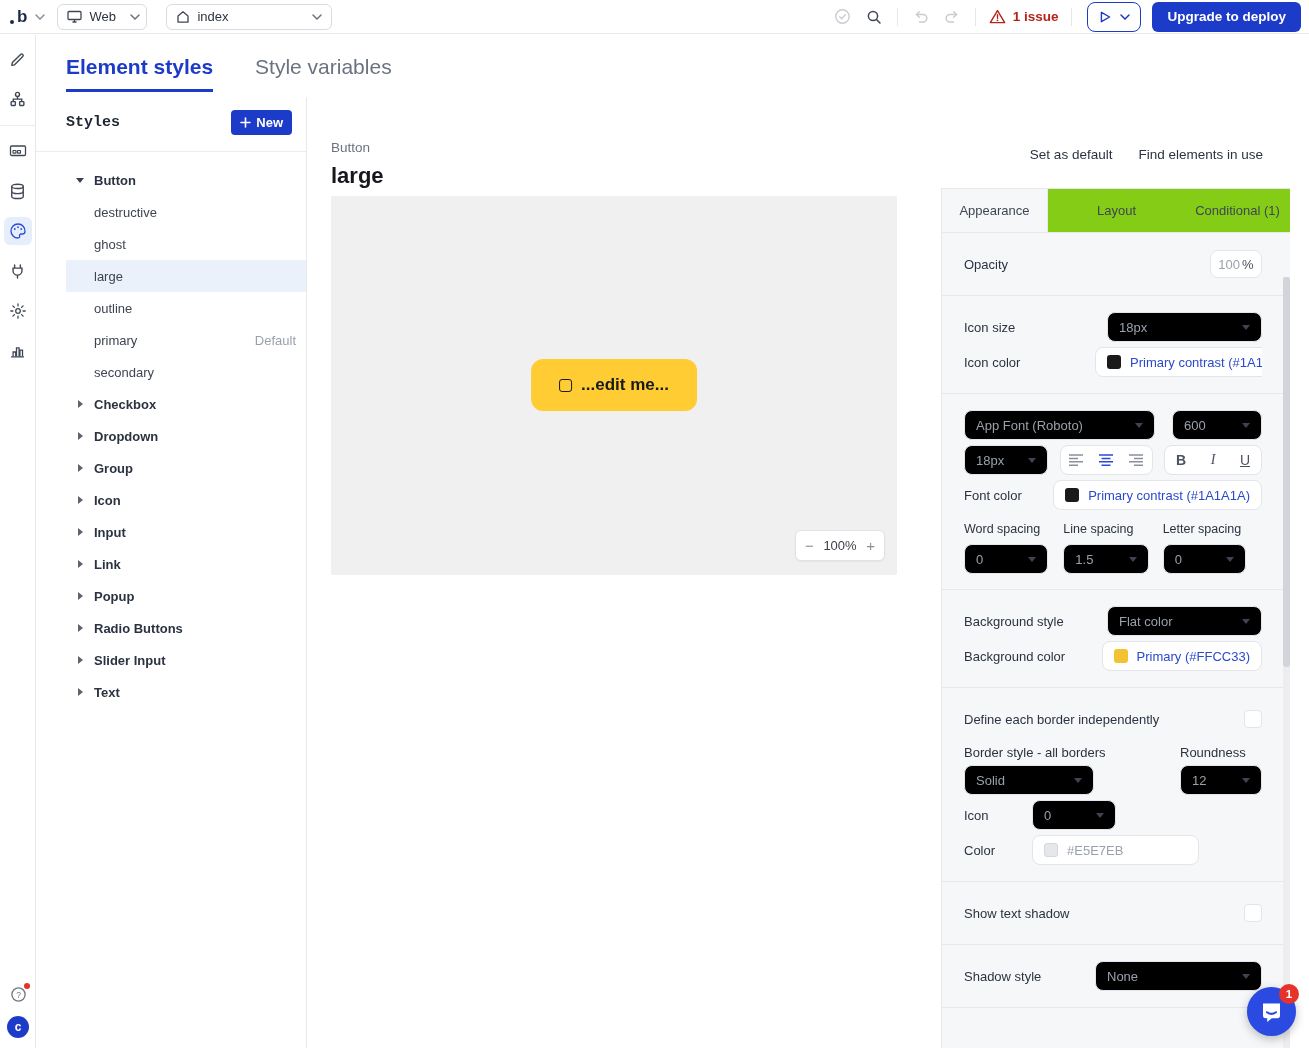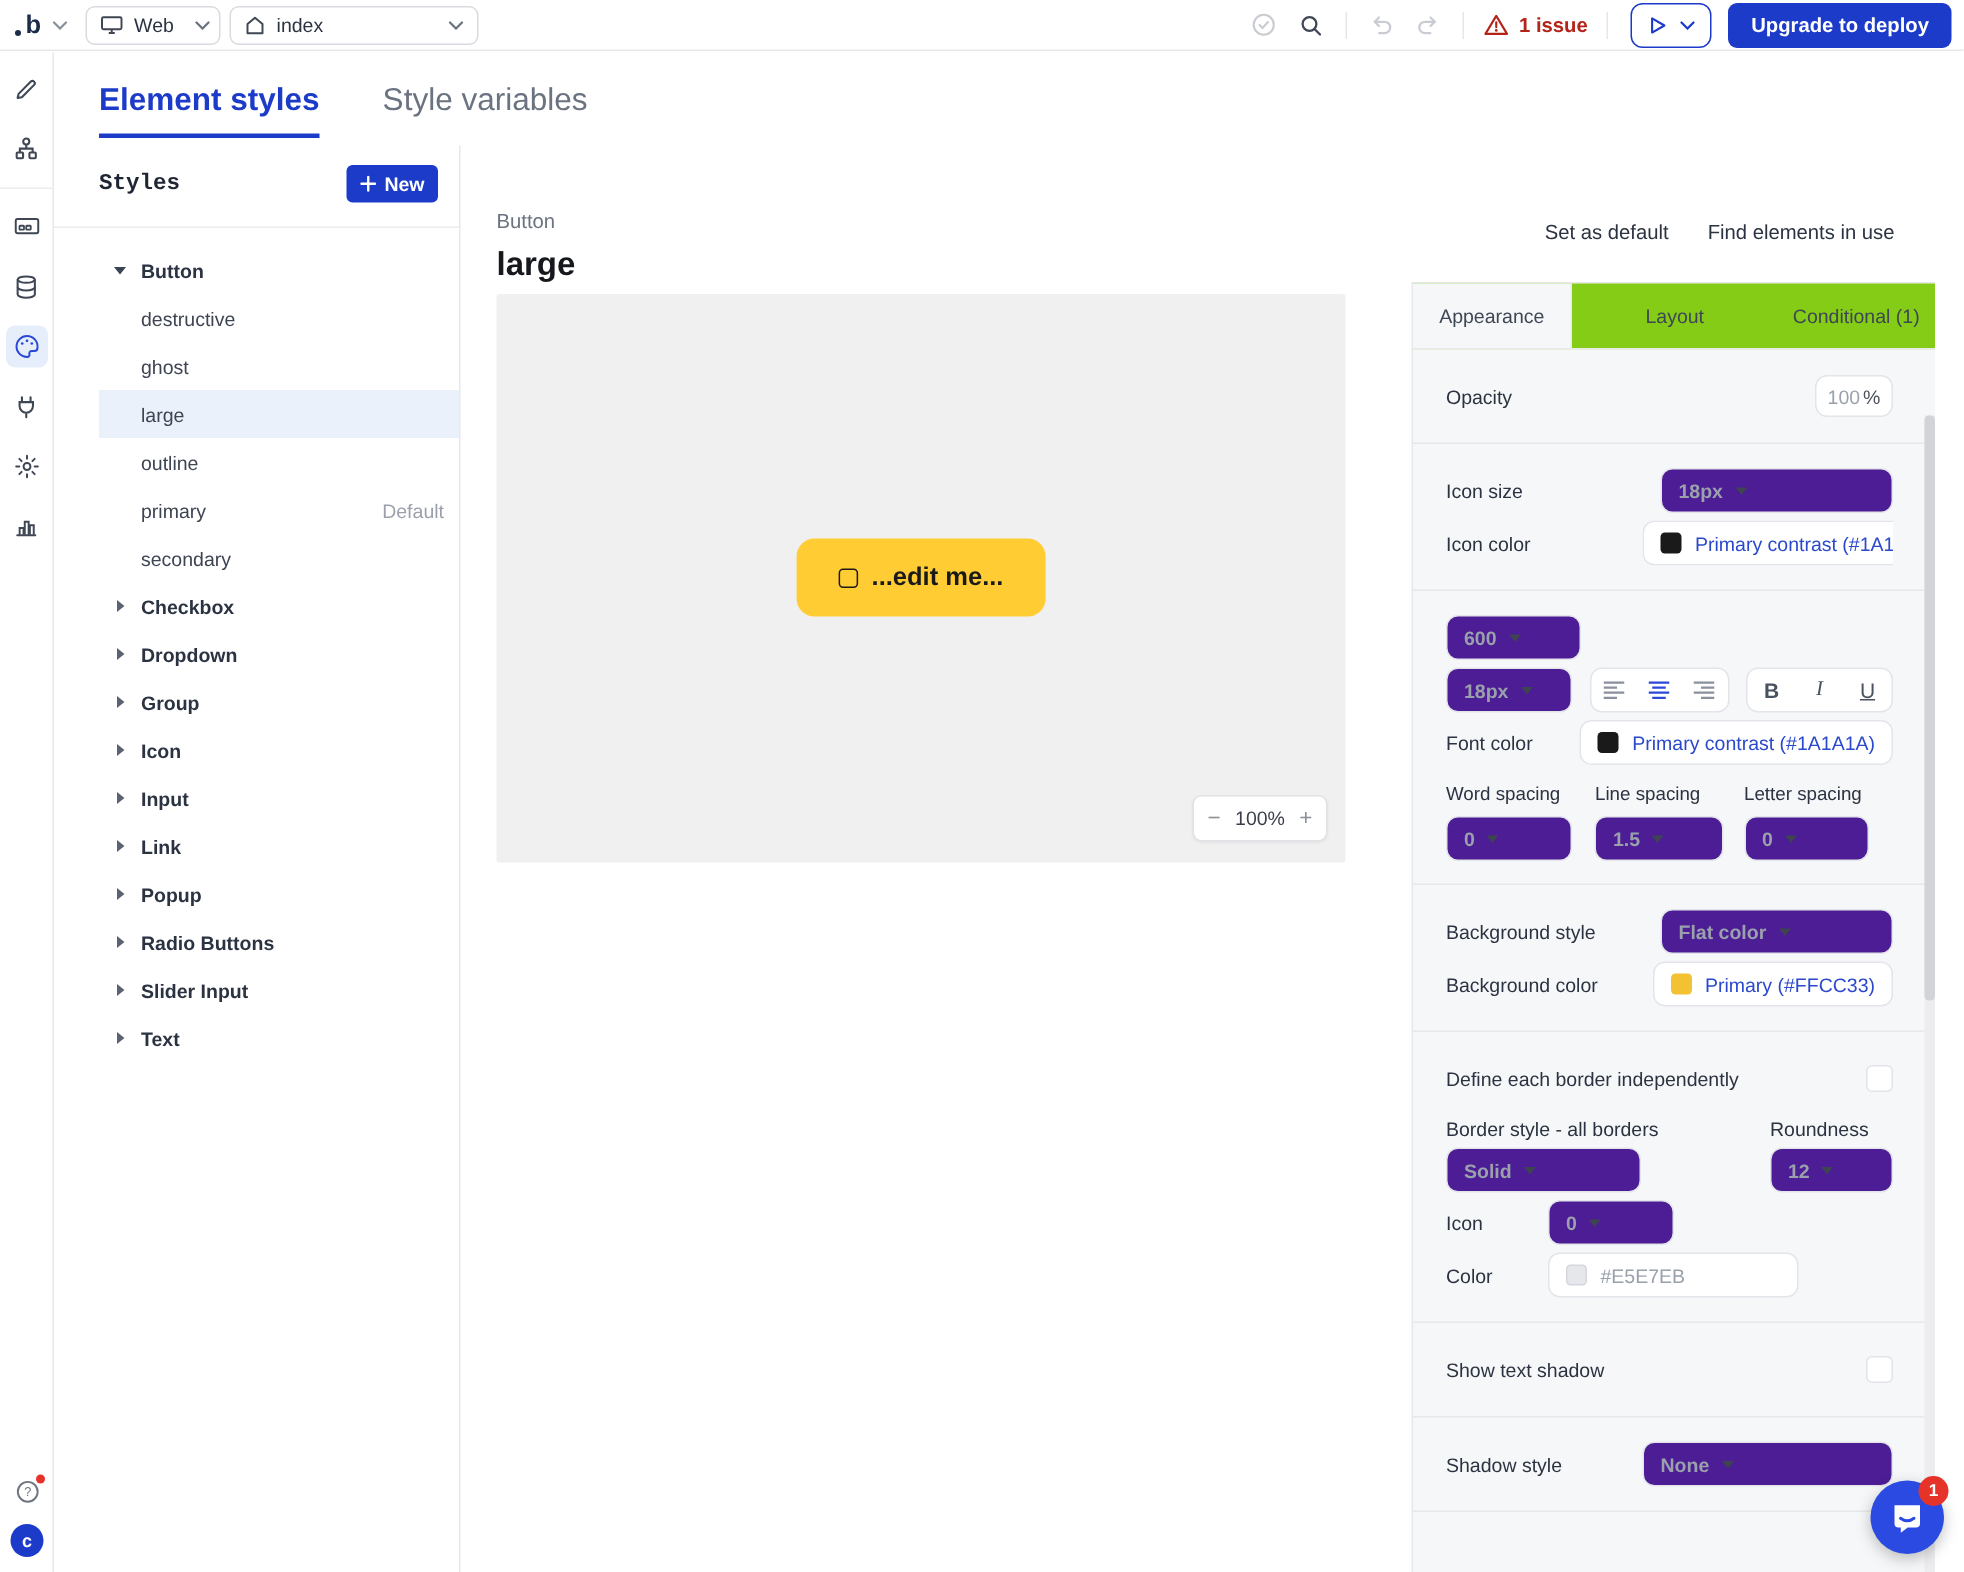--- a/index.html
+++ b/index.html
@@ -7,21 +7,21 @@
     font-family:"Liberation Sans", sans-serif; color:#2b3342; }
 
   
   .topbar { position:absolute; top:0; left:0; width:1309px; height:34px; background:#fff;
     border-bottom:1px solid #e7e8ec; display:flex; align-items:center; z-index:5; }
   .logo-wrap { display:flex; align-items:center; gap:8px; padding:0 12px 0 10px; cursor:pointer; }
   .logo { font-weight:700; font-size:17px; color:#1c2b4a; position:relative; padding-left:7px; }
   .logo::before { content:""; position:absolute; left:0; bottom:3px; width:4px; height:4px; border-radius:50%; background:#1c2b4a; }
   .tb-select { display:flex; align-items:center; gap:7px; height:26px; border:1px solid #d9dbe1;
     border-radius:6px; padding:0 9px; font-size:13px; color:#2b3342; cursor:pointer; background:#fff; }
-  .tb-select + .tb-select { margin-left:6px; }
+  .tb-select + .tb-select { margin-left:19px; }
   .tb-select.page { width:166px; }
   .tb-select .grow { flex:1; }
   .tb-right { margin-left:auto; display:flex; align-items:center; gap:3px; padding-right:8px; }
   .tb-iconbtn { width:28px; height:28px; display:flex; align-items:center; justify-content:center; cursor:pointer; border-radius:6px; }
   .tb-divider { width:1px; height:18px; background:#e5e7eb; margin:0 6px; }
   .issue-chip { display:flex; align-items:center; gap:7px; color:#b42318; font-size:13.5px; font-weight:600; cursor:pointer; padding:0 4px; }
   .play-btn { display:flex; align-items:center; gap:8px; height:30px; padding:0 10px; border:1px solid #1d3bc9;
     border-radius:8px; margin:0 8px 0 6px; cursor:pointer; background:#fff; }
   .upgrade-btn { height:30px; padding:0 15px; background:#1d3bc9; color:#fff; border:none; border-radius:6px;
     font-size:13.5px; font-weight:600; cursor:pointer; font-family:"Liberation Sans", sans-serif; }
@@ -81,22 +81,22 @@
   
   .inspector { position:absolute; left:941px; top:188px; width:349px; height:900px; background:#fff;
     border:1px solid #e7e8ec; border-right:none; border-bottom:none; }
   .insp-tabs { height:44px; display:flex; border-bottom:1px solid #e9eaee; background:#84cc16;gap:16px; }
   .itab { flex:1; display:flex; align-items:center; justify-content:center; font-size:13px; color:#3f4654; cursor:pointer; }
   .itab.active { background:#f6f7f8; border-right:1px solid #e9eaee; }
   .insp-body { position:relative; background:#f6f7f8; height:calc(100% - 44px); }
   .sec { border-bottom:1px solid #e7e8ec; padding:11px 28px 11px 22px; }
   .prow { display:flex; align-items:center; justify-content:space-between; min-height:30px; margin:5px 0; }
   .plabel { font-size:13px; color:#2b3342; }
-  .dd { background:#4c1d95; border:1px solid #e3e5ea; border-radius:8px; height:30px; display:flex; align-items:center;
-    justify-content:flex-start; padding:0 11px; cursor:pointer;font-weight:bold; }
+  .dd { background:#000000; border:1px solid #e3e5ea; border-radius:8px; height:30px; display:flex; align-items:center;
+    justify-content:space-between; padding:0 11px; cursor:pointer; }
   .dd-val { color:#9aa1ac; font-size:13px; white-space:nowrap; }
   .dd-caret { width:0; height:0; border-left:4px solid transparent; border-right:4px solid transparent; border-top:5px solid #3e4450; margin-left:8px; }
   .num-input { background:#fff; border:1px solid #e3e5ea; border-radius:8px; height:28px; width:52px; display:flex;
     align-items:center; justify-content:center; gap:2px; font-size:13px; cursor:text; }
   .num-val { color:#9aa1ac; } .num-unit { color:#4a505c; }
   .colorbtn { background:#fff; border:1px solid #e3e5ea; border-radius:8px; height:30px; display:flex; align-items:center;
     gap:9px; padding:0 11px; cursor:pointer; white-space:nowrap; }
   .swatch { width:14px; height:14px; border-radius:3px; flex:none; }
   .swatch.bordered { border:1px solid #d4d7dd; }
   .colorbtn-label { font-size:13px; color:#2b49cc; }
@@ -451,20 +451,24 @@
           <span class="colorbtn">
             <span class="swatch" style="background-color: rgb(26, 26, 26);"></span>
             <span class="colorbtn-label">Primary contrast (#1A1A1A)</span>
           </span>
         </span>
       </div>
     </div>
 
     <div class="sec">
       <div class="prow">
+        <span class="dd" style="width:191px;">
+          <span class="dd-val">App Font (Roboto)</span>
+          <span class="dd-caret"></span>
+        </span>
         <span class="dd" style="width:90px;">
           <span class="dd-val">600</span>
           <span class="dd-caret"></span>
         </span>
       </div>
       <div class="prow">
         <span class="dd" style="width:84px;">
           <span class="dd-val">18px</span>
           <span class="dd-caret"></span>
         </span>

